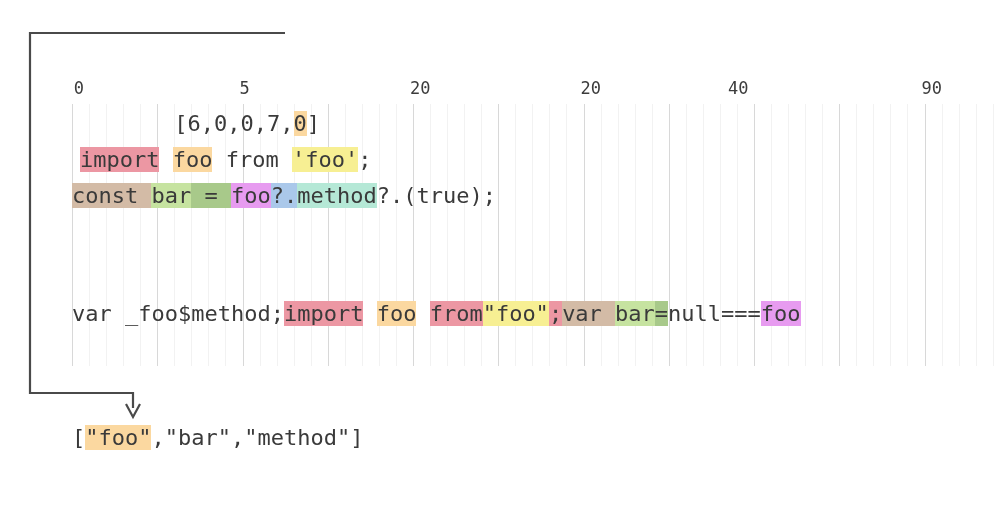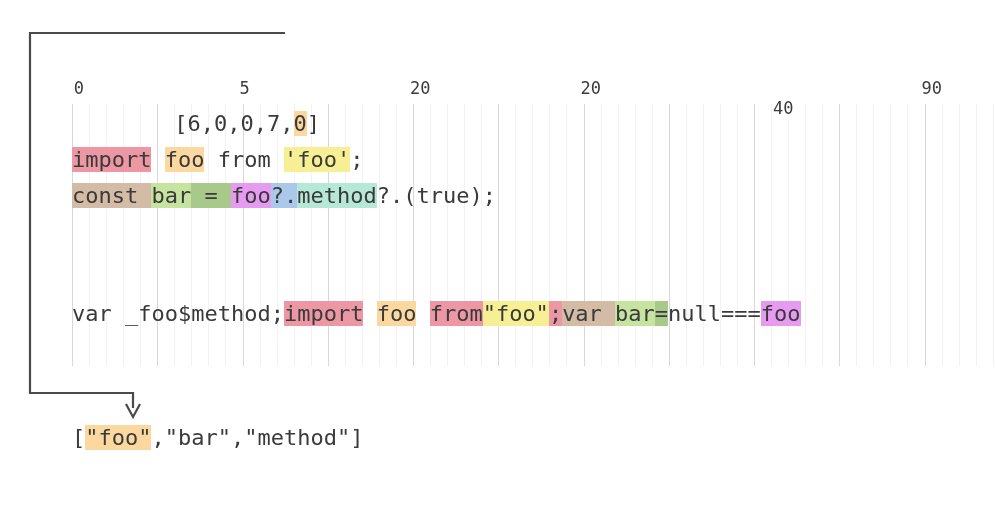--- a/index.html
+++ b/index.html
@@ -104,27 +104,27 @@
       <div class="gridline" style="left: 959px; top: 104px; height: 262px;"></div>
       <div class="gridline" style="left: 976px; top: 104px; height: 262px;"></div>
       <div class="gridline" style="left: 993px; top: 104px; height: 262px;"></div>
     </div>
 
   <div id="ruler">
       <div class="ticklabel" style="left: 73.775px; top: 80px;">0</div>
       <div class="ticklabel" style="left: 239.525px; top: 80px;">5</div>
       <div class="ticklabel" style="left: 410.025px; top: 80px;">20</div>
       <div class="ticklabel" style="left: 580.525px; top: 80px;">20</div>
-      <div class="ticklabel" style="left: 773px; top: 80px; margin-top: 20px;">40</div>
+      <div class="ticklabel" style="left: 728px; top: 80px;">40</div>
       <div class="ticklabel" style="left: 921.525px; top: 80px;">90</div>
     </div>
 
   <div id="rows">
       <div class="coderow" style="left: 174.3px; top: 106px;"><span>[6,0,0,7,</span><span class="hl" style="background: rgb(251, 216, 160);">0</span><span>]</span></div>
-      <div class="coderow" style="left: 72px; top: 142px;"><span class="hl" style="background: rgb(236, 151, 163);">import</span><span> </span><span class="hl" style="background: rgb(251, 216, 160);">foo</span><span> from </span><span class="hl" style="background: rgb(247, 239, 147);">'foo'</span><span>;</span></div>
+      <div class="coderow" style="left: 80px; top: 142px;"><span class="hl" style="background: rgb(236, 151, 163);">import</span><span> </span><span class="hl" style="background: rgb(251, 216, 160);">foo</span><span> from </span><span class="hl" style="background: rgb(247, 239, 147);">'foo'</span><span>;</span></div>
       <div class="coderow" style="left: 72px; top: 178px;"><span class="hl" style="background: rgb(211, 187, 166);">const </span><span class="hl" style="background: rgb(198, 227, 160);">bar</span><span class="hl" style="background: rgb(168, 201, 138);"> = </span><span class="hl" style="background: rgb(231, 155, 240);">foo</span><span class="hl" style="background: rgb(170, 200, 234);">?.</span><span class="hl" style="background: rgb(181, 232, 214);">method</span><span>?.(true);</span></div>
       <div class="coderow" style="left: 72px; top: 296px;"><span>var _foo$method;</span><span class="hl" style="background: rgb(236, 151, 163);">import</span><span> </span><span class="hl" style="background: rgb(251, 216, 160);">foo</span><span> </span><span class="hl" style="background: rgb(236, 151, 163);">from</span><span class="hl" style="background: rgb(247, 239, 147);">"foo"</span><span class="hl" style="background: rgb(236, 151, 163);">;</span><span class="hl" style="background: rgb(211, 187, 166);">var </span><span class="hl" style="background: rgb(198, 227, 160);">bar</span><span class="hl" style="background: rgb(168, 201, 138);">=</span><span>null===</span><span class="hl" style="background: rgb(231, 155, 240);">foo</span></div>
       <div class="coderow" style="left: 72px; top: 420px;"><span>[</span><span class="hl" style="background: rgb(251, 216, 160);">"foo"</span><span>,"bar","method"]</span></div>
     </div>
 
   <svg class="connector" width="996" height="518">
     <path id="conn-path" fill="none" stroke="#4a4a4a" stroke-width="2.2" d="M285,33 L30,33 L30,393 L133,393 L133,408"></path>
     <path id="conn-arrow" fill="none" stroke="#4a4a4a" stroke-width="2.2" d="M126,404 L133,417 L140,404"></path>
   </svg>
 

